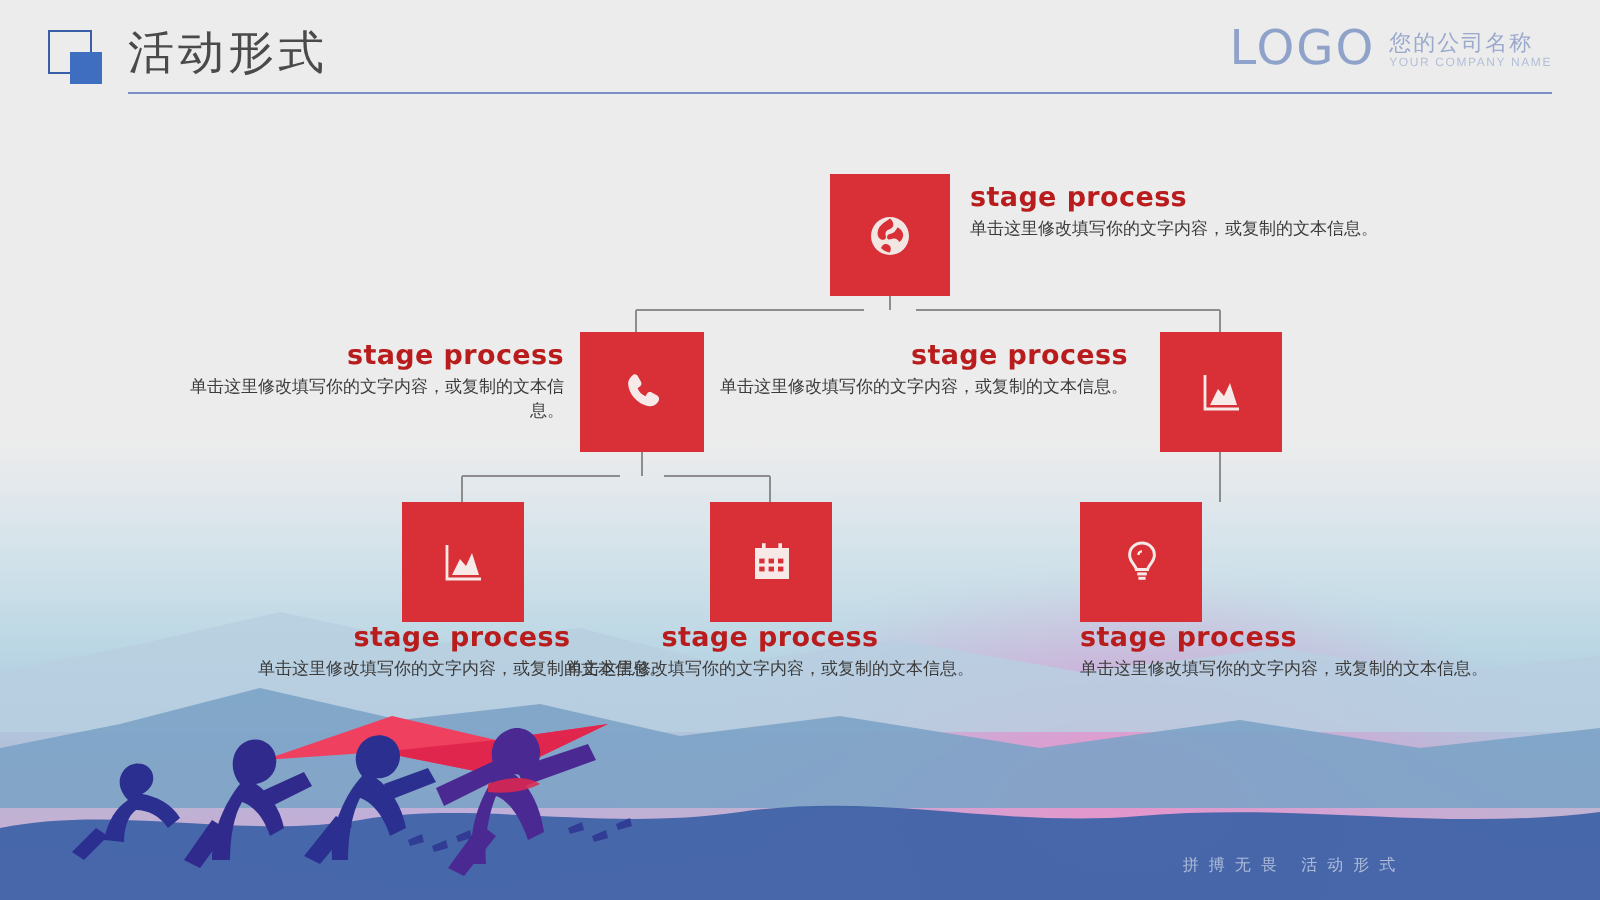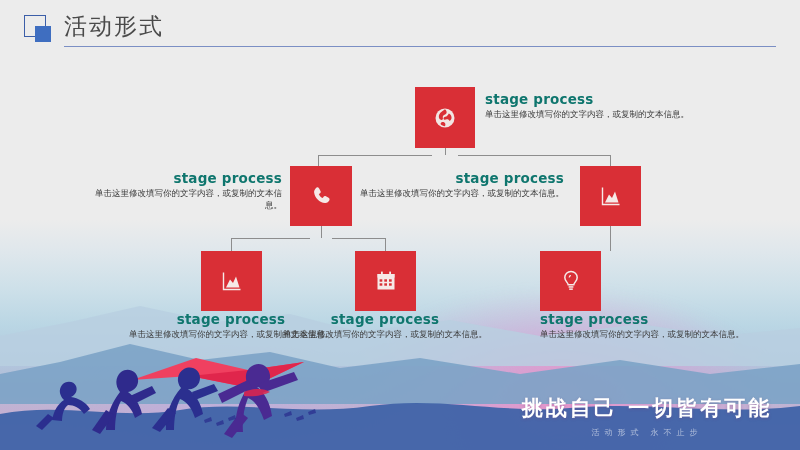--- a/index.html
+++ b/index.html
@@ -93,21 +93,21 @@
   .node{position:absolute;}
   .node-box{
     position:absolute;background:#d92f36;
     display:flex;align-items:center;justify-content:center;
   }
   .node-box svg{display:block;}
 
   .node-text{position:absolute;}
   .node-title{
     font-family:"DejaVu Sans",sans-serif;
-    font-weight:700;font-size:13.5px;color:#0f766e;letter-spacing:.2px;
+    font-weight:700;font-size:13.5px;color:#b91c1c;letter-spacing:.2px;
     line-height:1.15;white-space:nowrap;
   }
   .node-desc{
     font-size:8.5px;color:#3b3b3b;line-height:1.45;
     margin-top:0;
   }
   .t-left{text-align:left;}
   .t-right{text-align:right;}
   .t-center{text-align:center;}
 
@@ -187,20 +187,27 @@
   </div>
 
   <div class="header">
     <div class="hdr-icon">
       <span class="sq-out"></span>
       <span class="sq-in"></span>
     </div>
     <div class="hdr-title">活动形式</div>
     <div class="hdr-rule"></div>
 
+    <div class="logo-wrap">
+      <span class="logo-mark">LOGO</span>
+      <span class="logo-txt">
+        <span class="logo-cn">您的公司名称</span>
+        <span class="logo-en">YOUR COMPANY NAME</span>
+      </span>
+    </div>
   </div>
 
   <div class="chart">
 
     <svg class="connectors" viewBox="0 0 800 450">
       <g stroke="#8d8d8d" stroke-width="1" fill="none" shape-rendering="crispEdges">
 
         <path d="M445,148 L445,155"></path>
 
         <path d="M318,155 L432,155"></path>
@@ -308,17 +315,16 @@
       </div>
       <div class="node-text t-left" style="left:540px;top:312px;width:238px;">
         <div class="node-title">stage process</div>
         <div class="node-desc">单击这里修改填写你的文字内容，或复制的文本信息。</div>
       </div>
     </div>
 
   </div>
 
   <div class="slogan">
-    <div class="slogan-main">挑战自己 一切皆有可能</div>
-    <div class="slogan-sub">活动形式 永不止步</div>
+    <div class="slogan-sub">拼搏无畏 活动形式</div>
   </div>
 
 </div>
 
 </body></html>

